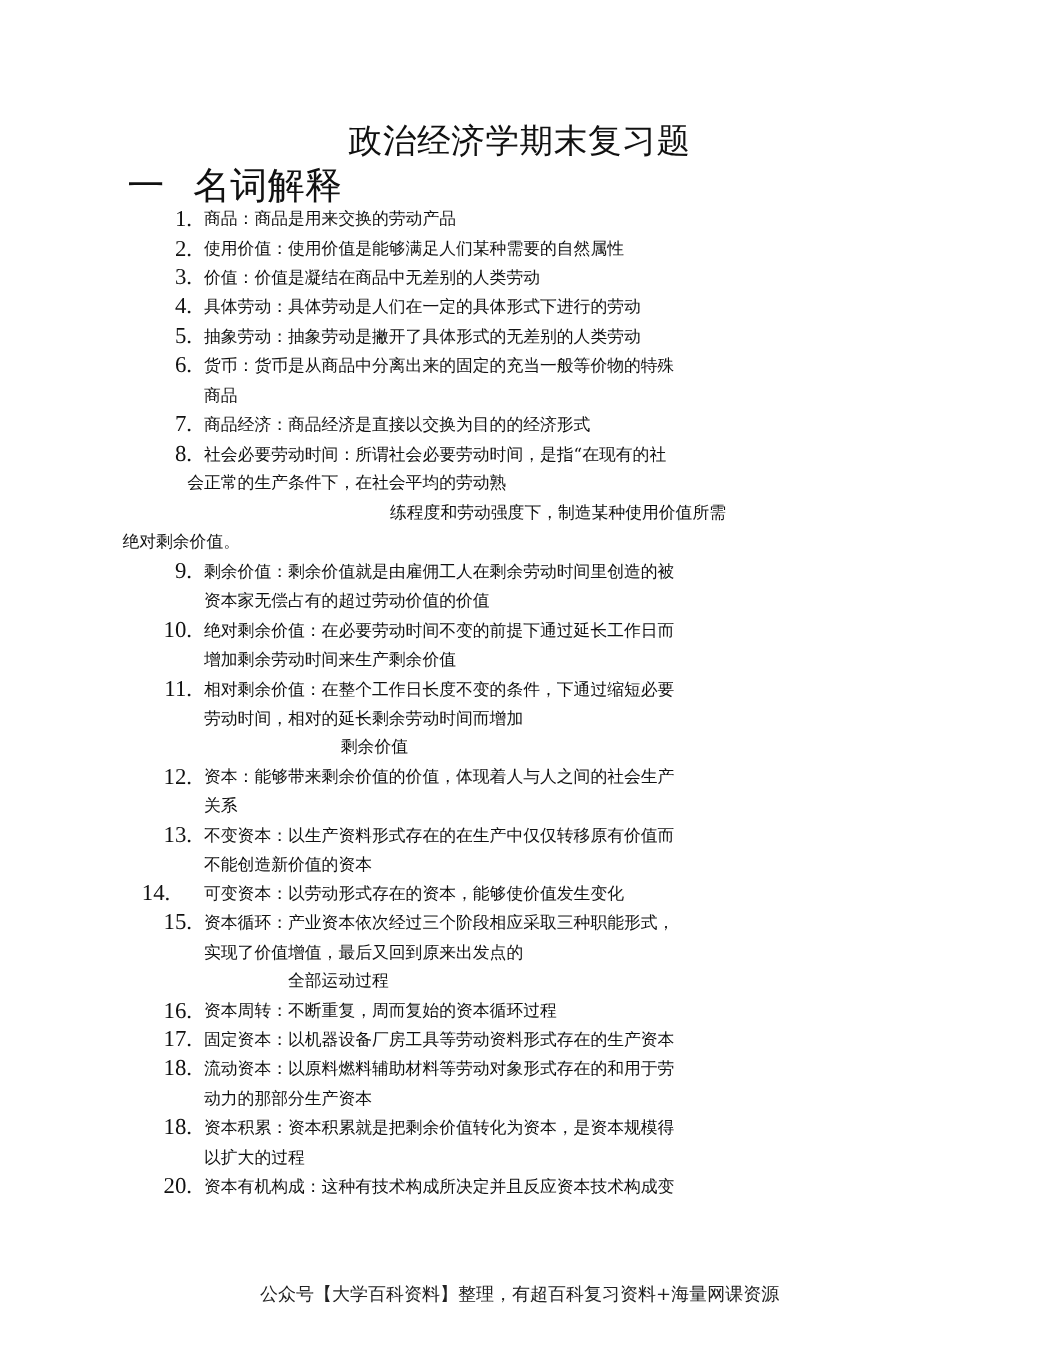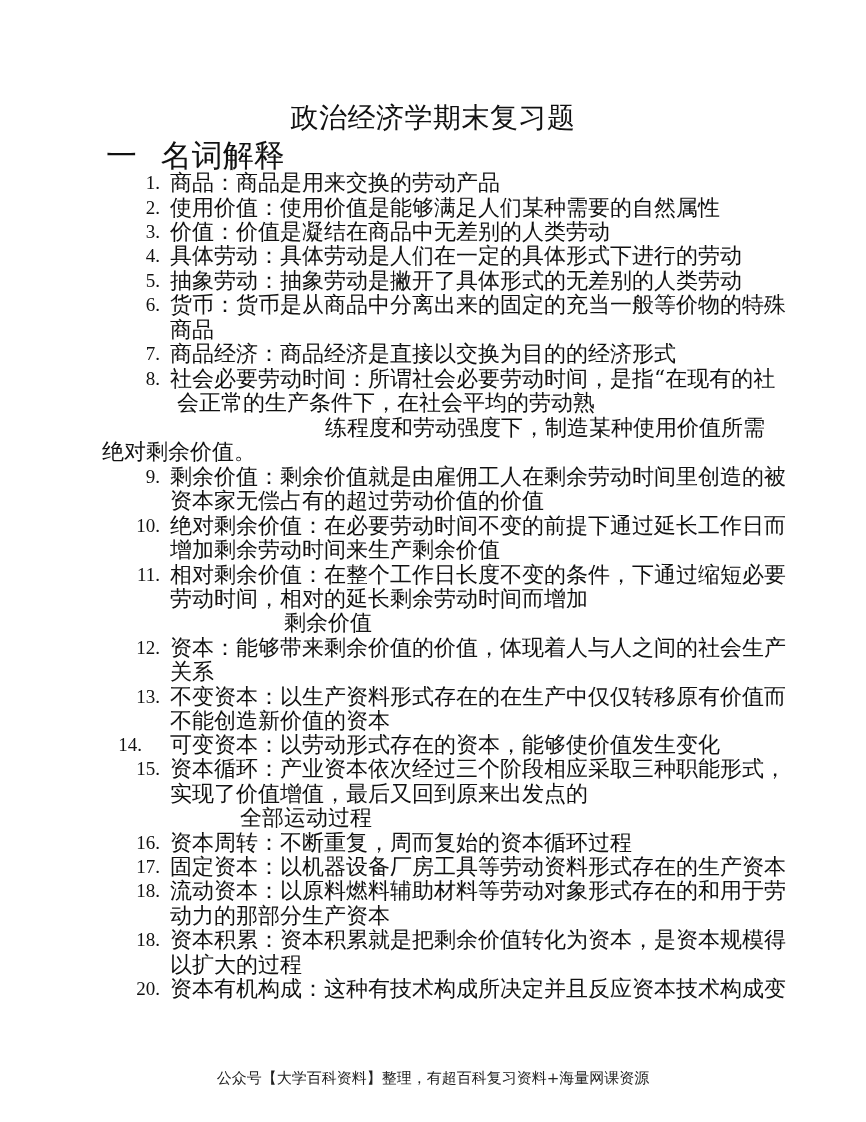--- a/index.html
+++ b/index.html
@@ -2,21 +2,21 @@
 <html><head>
 <meta charset="utf-8">
 <style>
   html, body { margin: 0; padding: 0; background: #ffffff; }
   body { width: 866px; height: 1122px; position: relative; overflow: hidden;
          font-family: "DejaVu Serif", "Liberation Serif", serif; color: #111; }
   .page { position: absolute; left: 0; top: 0; width: 806px; height: 1122px; }
   .title { position: absolute; top: 98px; left: 0; width: 866px; text-align: center;
            font-size: 28px; line-height: 40px; letter-spacing: 0.5px; }
   .section { position: absolute; top: 137px; left: 106px; font-size: 31px; line-height: 36px; }
-  .line { position: absolute; font-size: 22px; line-height: 24px; white-space: nowrap; }
+  .line { position: absolute; font-size: 14px; line-height: 24px; white-space: nowrap; }
   .num { position: absolute; width: 60px; text-align: right; font-family: "Liberation Serif", serif; font-size: 19px; }
   .footer { position: absolute; top: 1070px; left: 0; width: 866px; text-align: center;
             font-size: 15px; line-height: 16px; color: #222; }
 </style>
 </head>
 <body>
 
 <div class="page">
   <div class="title">政治经济学期末复习题</div>
   <div class="section">
@@ -34,21 +34,21 @@
       <div class="line" style="left: 170px; top: 244px;">具体劳动：具体劳动是人们在一定的具体形式下进行的劳动</div>
       <span class="num" style="left: 100px; top: 269px; line-height: 24px;">5.</span>
       <div class="line" style="left: 170px; top: 269px;">抽象劳动：抽象劳动是撇开了具体形式的无差别的人类劳动</div>
       <span class="num" style="left: 100px; top: 293px; line-height: 24px;">6.</span>
       <div class="line" style="left: 170px; top: 293px;">货币：货币是从商品中分离出来的固定的充当一般等价物的特殊</div>
       <div class="line" style="left: 170px; top: 318px;">商品</div>
       <span class="num" style="left: 100px; top: 342px; line-height: 24px;">7.</span>
       <div class="line" style="left: 170px; top: 342px;">商品经济：商品经济是直接以交换为目的的经济形式</div>
       <span class="num" style="left: 100px; top: 367px; line-height: 24px;">8.</span>
       <div class="line" style="left: 170px; top: 367px;">社会必要劳动时间：所谓社会必要劳动时间，是指“在现有的社</div>
-      <div class="line" style="left: 177px; top: 391px; text-align: center;">会正常的生产条件下，在社会平均的劳动熟</div>
+      <div class="line" style="left: 156px; top: 391px; text-align: center;">会正常的生产条件下，在社会平均的劳动熟</div>
       <div class="line" style="left: 325px; top: 416px;">练程度和劳动强度下，制造某种使用价值所需</div>
       <div class="line" style="left: 102px; top: 440px;">绝对剩余价值。</div>
       <span class="num" style="left: 100px; top: 465px; line-height: 24px;">9.</span>
       <div class="line" style="left: 170px; top: 465px;">剩余价值：剩余价值就是由雇佣工人在剩余劳动时间里创造的被</div>
       <div class="line" style="left: 170px; top: 489px;">资本家无偿占有的超过劳动价值的价值</div>
       <span class="num" style="left: 100px; top: 514px; line-height: 24px;">10.</span>
       <div class="line" style="left: 170px; top: 514px;">绝对剩余价值：在必要劳动时间不变的前提下通过延长工作日而</div>
       <div class="line" style="left: 170px; top: 538px;">增加剩余劳动时间来生产剩余价值</div>
       <span class="num" style="left: 100px; top: 563px; line-height: 24px;">11.</span>
       <div class="line" style="left: 170px; top: 563px;">相对剩余价值：在整个工作日长度不变的条件，下通过缩短必要</div>

